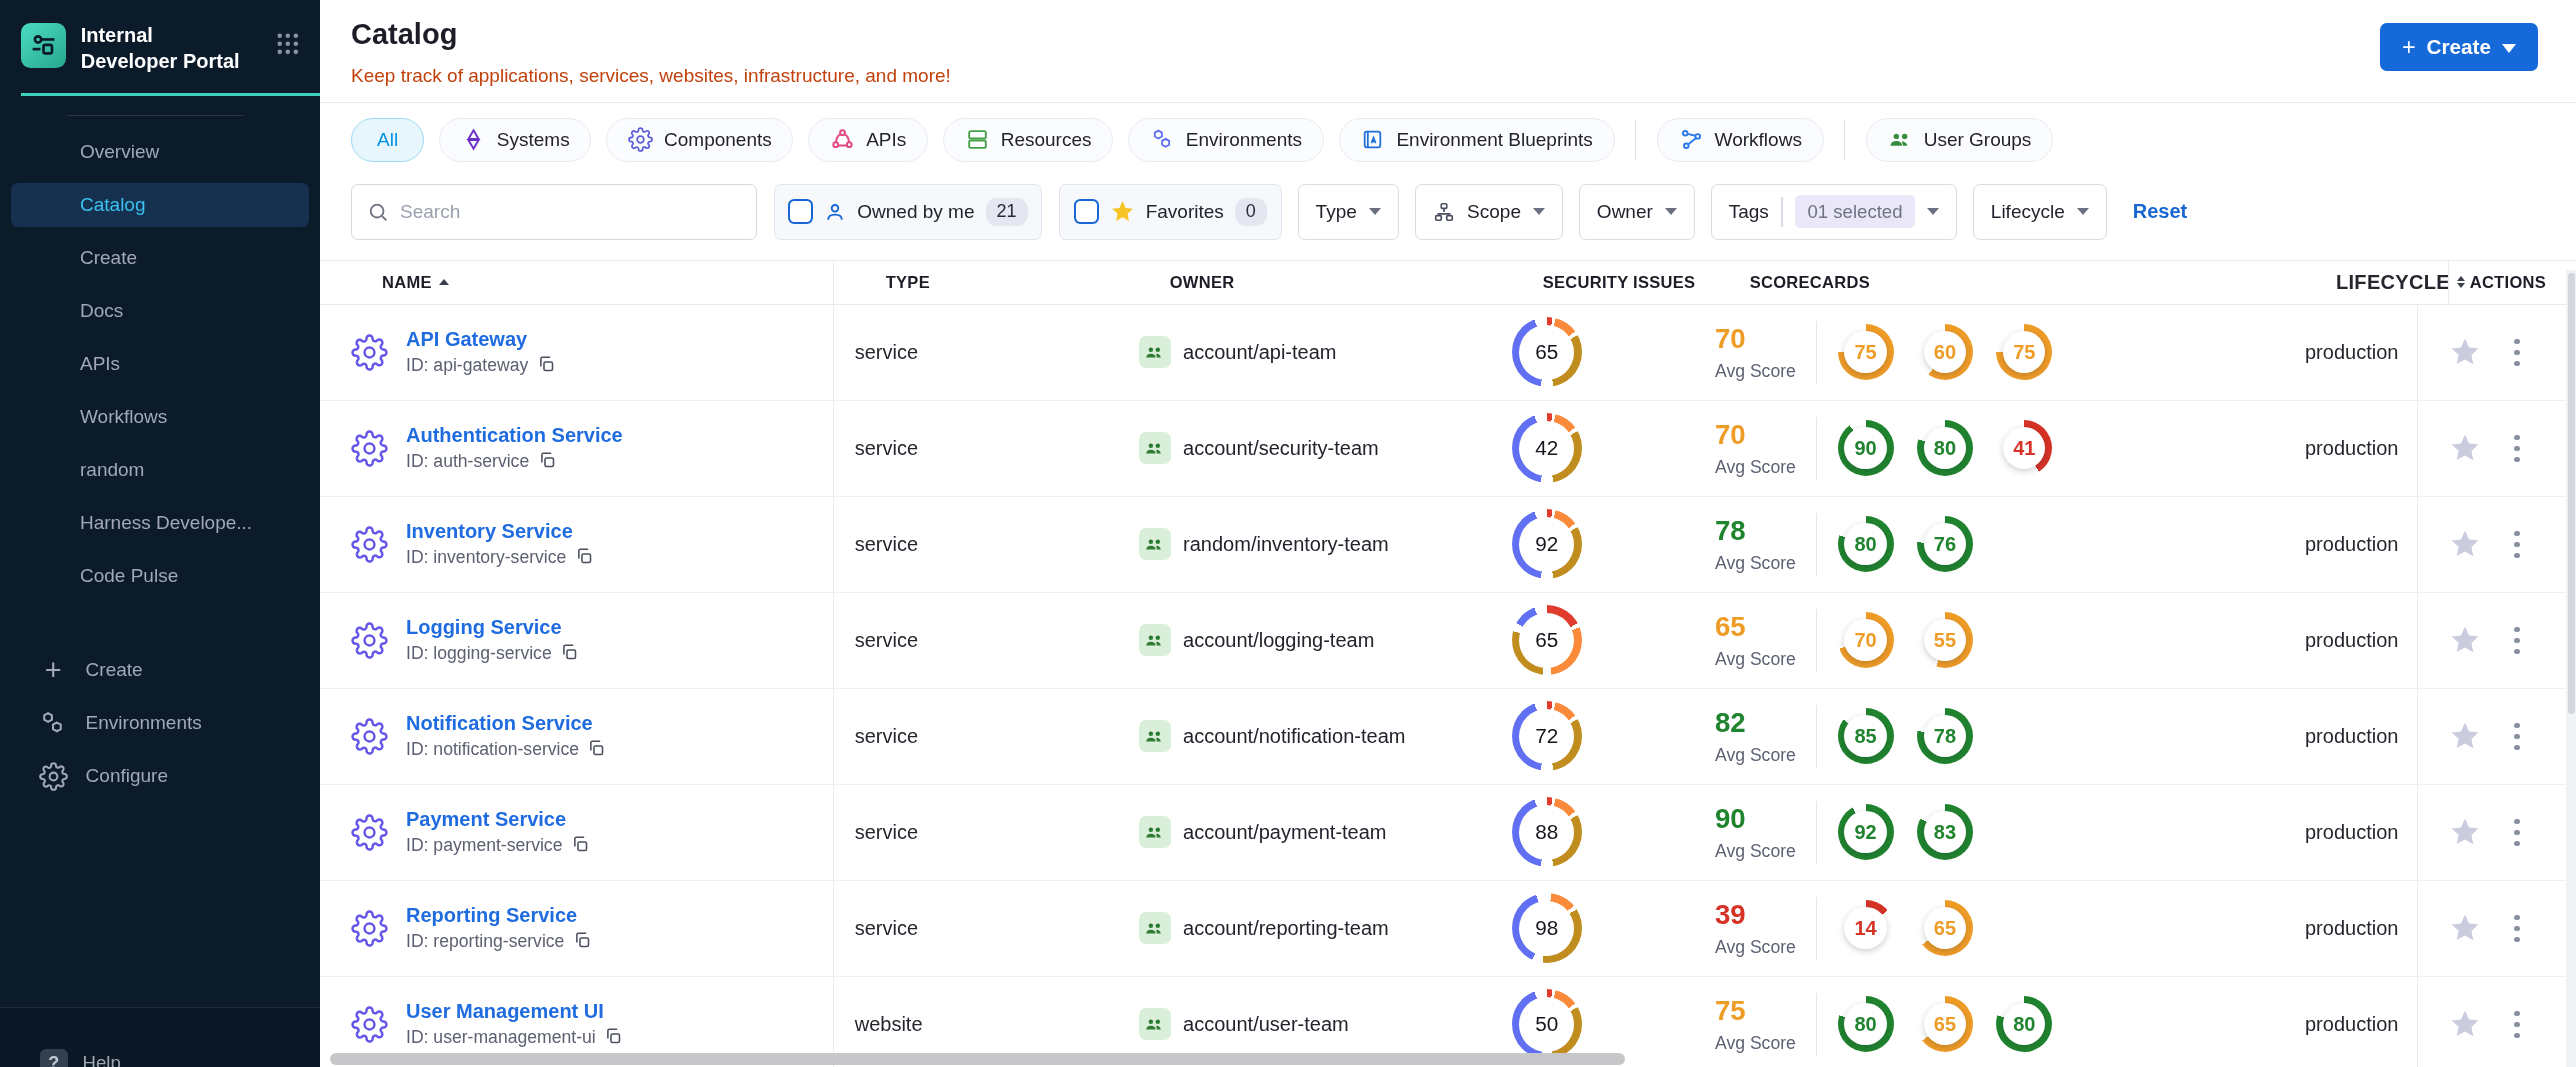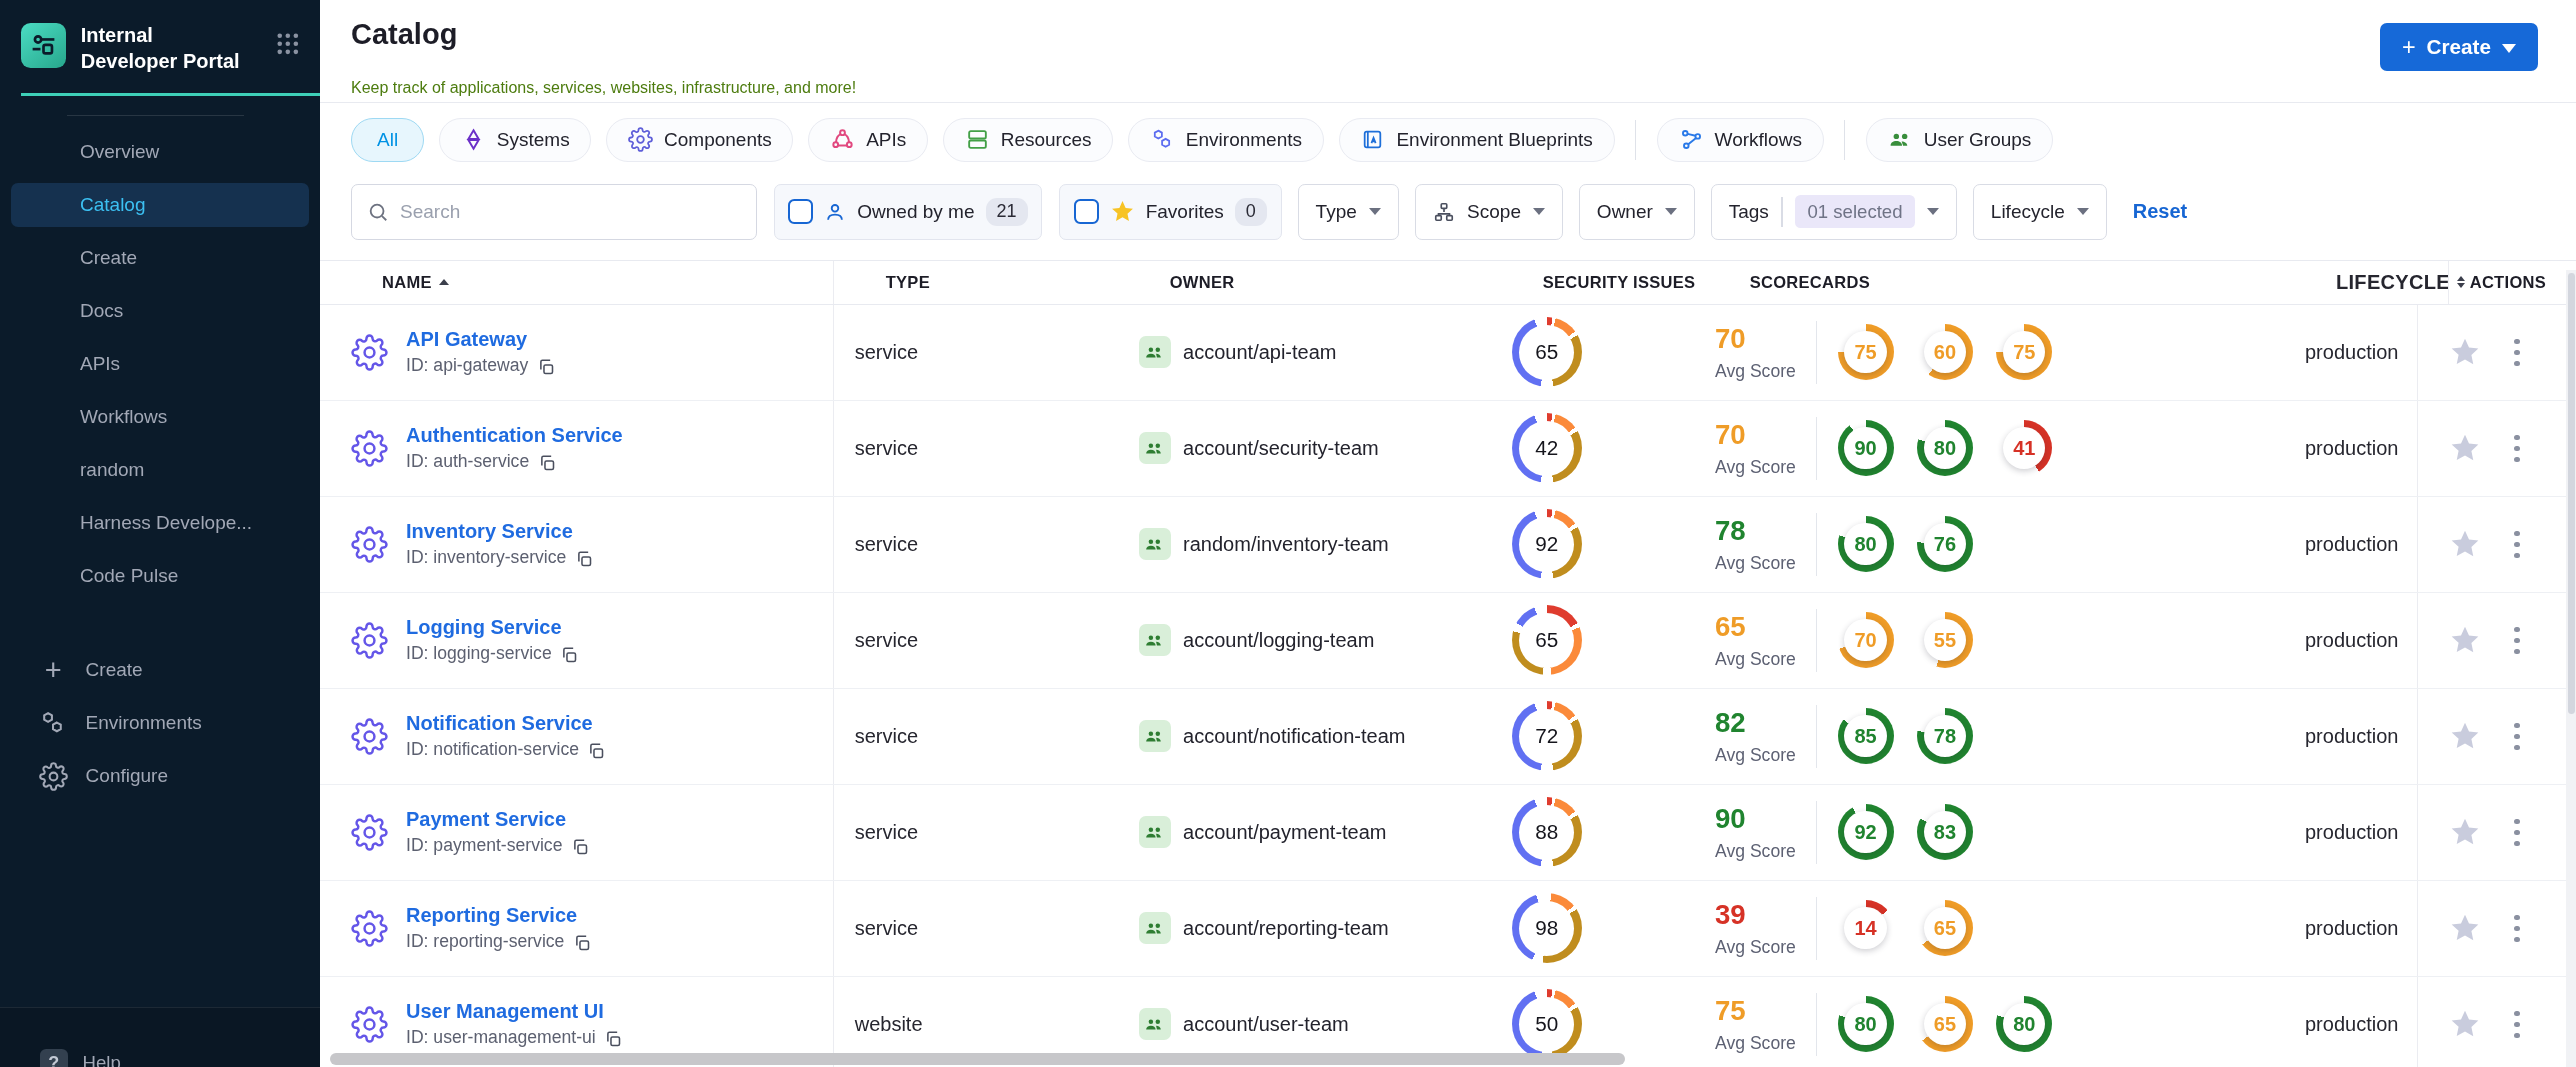--- a/index.html
+++ b/index.html
@@ -23,21 +23,21 @@
   .nav-bottom .nav-item svg { width:29px; height:29px; margin-right:18px; color:#a2a8b6; flex-shrink:0; }
   .plus-glyph { width:29px; margin-right:18px; font-size:29px; font-weight:400; color:#a2a8b6; text-align:center; line-height:29px; }
   .sb-bottom { position:absolute; bottom:0; left:0; right:0; height:61px; border-top:1.4px solid rgba(255,255,255,.08); background:#0a1724; overflow:hidden; padding:50px 0 0 40px; display:flex; align-items:center; }
   .help-ico { width:27.6px; height:27.6px; border-radius:6.2px; background:#33404f; color:#c3c9d4; font-size:18px; font-weight:700; display:flex; align-items:center; justify-content:center; }
   .help-label { margin-left:15px; font-size:18.6px; color:#a2a8b6; }
 
   
   .main { flex:1; position:relative; background:#fff; }
   .page-header { height:103px; border-bottom:1.4px solid #e8eaf0; padding:0 38px 0 31px; display:flex; }
   .ph-left h1 { font-size:29px; font-weight:700; color:#1d1d27; margin-top:18px; }
-  .ph-left p { font-size:16px; color:#4d7c0f; margin-top:28px; }
+  .ph-left p { font-size:19px; color:#c2410c; margin-top:14px; }
   .create-btn { margin-left:auto; align-self:flex-start; margin-top:23.4px; height:48px; padding:0 22px; background:#1669d8; color:#fff; border-radius:6.9px; font-size:20.7px; font-weight:700; display:flex; align-items:center; gap:11px; cursor:pointer; }
   .create-btn .plus { font-size:23.4px; font-weight:400; }
   .chev-sm { width:0; height:0; border-left:7.6px solid transparent; border-right:7.6px solid transparent; border-top:9px solid currentColor; margin-top:2.8px; }
 
   .tabs-row { height:73px; display:flex; align-items:center; padding-left:31px; gap:15px; }
   .pill { height:44px; border-radius:22px; border:1.4px solid #e9ebf2; background:#fbfcfe; display:flex; align-items:center; padding:0 20.7px; font-size:19px; color:#23232d; gap:11px; cursor:pointer; white-space:nowrap; }
   .pill svg { width:25px; height:25px; flex-shrink:0; }
   .pill.active { background:#e7f6fd; border-color:#9ed9f3; color:#0092e4; padding:0 25px; font-weight:400; }
   .tab-divider { width:1.4px; height:40px; background:#dfe2e9; margin:0 5.5px; }
 
@@ -71,21 +71,21 @@
   .sort-both i { display:block; width:0; height:0; border-left:4.8px solid transparent; border-right:4.8px solid transparent; }
   .sort-both .up { border-bottom:5.5px solid #3c3f4c; }
   .sort-both .dn { border-top:5.5px solid #3c3f4c; }
 
   .trow { height:96px; border-bottom:1.4px solid #eef0f4; align-items:center; }
   .cell { height:100%; display:flex; align-items:center; }
   .name-cell { padding-left:31px; }
   .row-gear { width:37px; height:37px; color:#6456e8; flex-shrink:0; }
   .name-block { margin-left:18px; }
   .row-name { font-size:20px; font-weight:700; color:#1f6be0; text-decoration:none; cursor:pointer; }
-  .row-idline { display:flex; align-items:flex-end; margin-top:4px; gap:8.3px; }
+  .row-idline { display:flex; align-items:flex-start; margin-top:4px; gap:8.3px; }
   .row-id { font-size:17.6px; color:#5c6070; }
   .copy-ico { width:18.6px; height:18.6px; color:#4a4f5e; cursor:pointer; }
   .type-cell { padding-left:20.7px; font-size:20px; color:#26262f; }
   .owner-cell { padding-left:20.7px; gap:12.4px; }
   .owner-chip { width:32px; height:32px; border-radius:6.9px; background:#d9efd9; display:flex; align-items:center; justify-content:center; flex-shrink:0; }
   .owner-chip svg { width:20.7px; height:20.7px; color:#2e7d32; }
   .owner-text { font-size:20px; color:#23232d; }
   .sec-cell { padding-left:20.7px; }
   .sec-ring { width:70px; height:70px; border-radius:50%; position:relative; }
   .sec-hole { position:absolute; inset:7.6px; background:#fff; border-radius:50%; }

